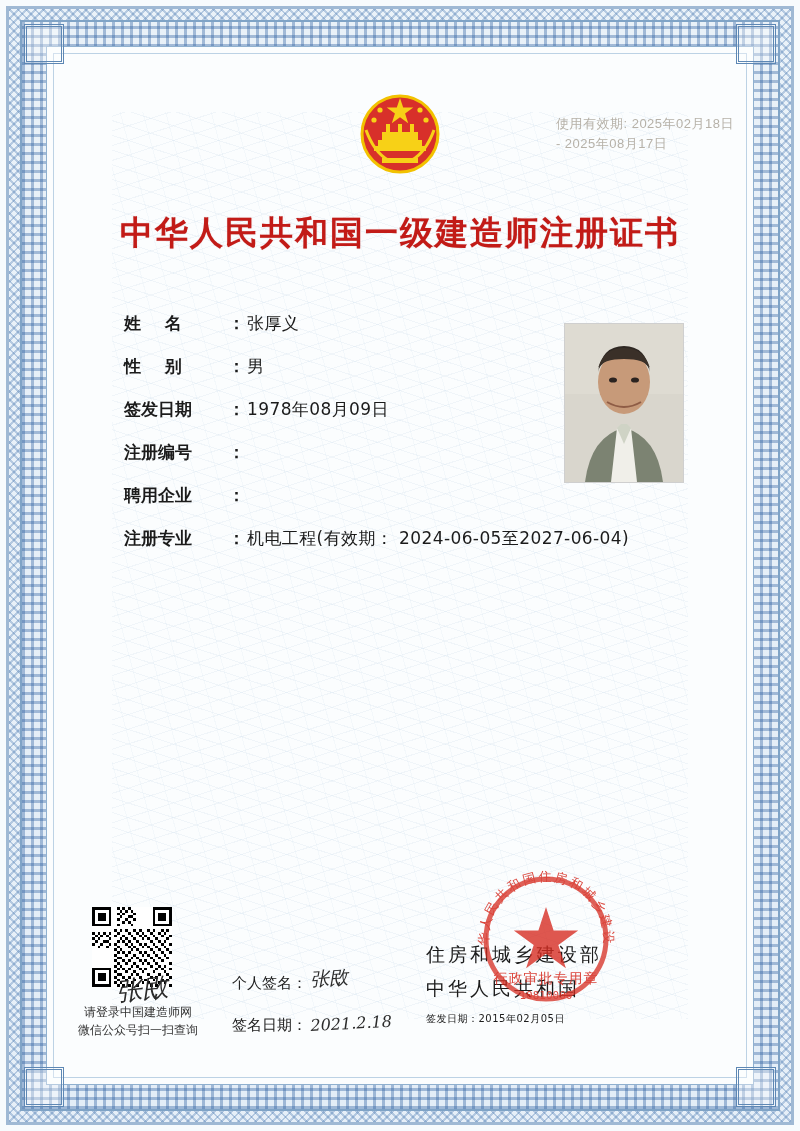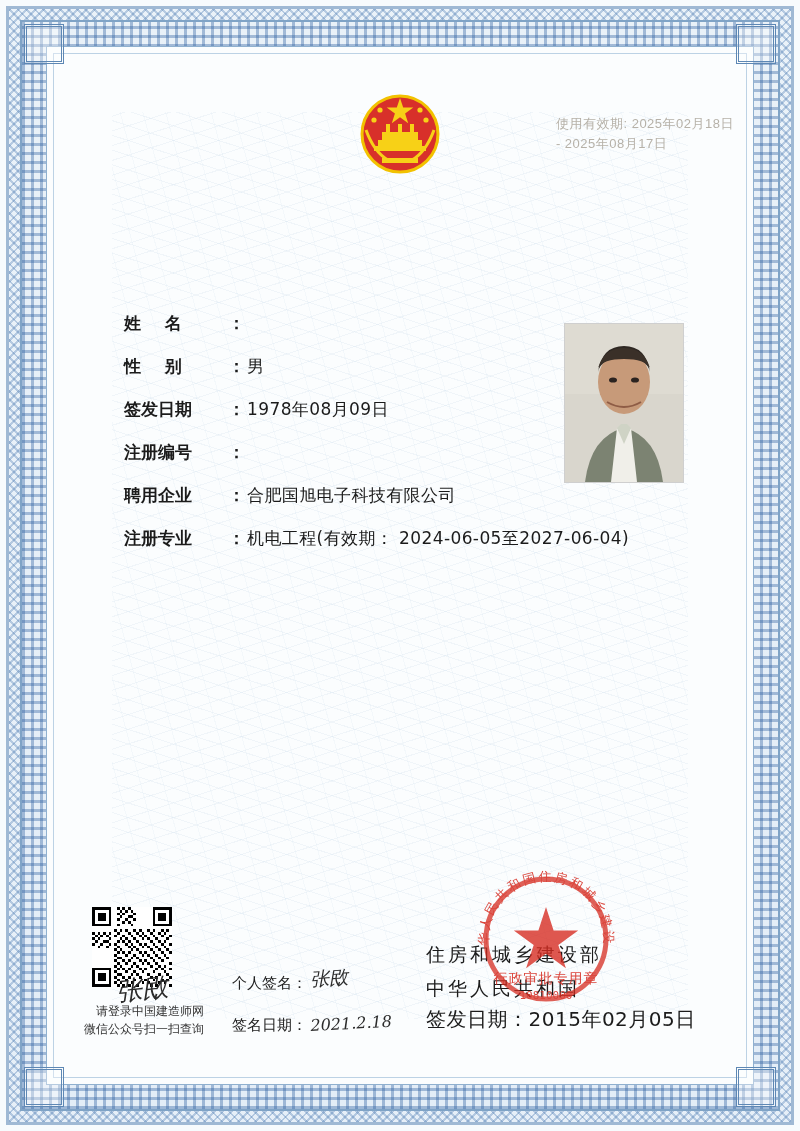--- a/index.html
+++ b/index.html
@@ -170,25 +170,25 @@
     bottom: 88px;
     width: 80px;
     height: 80px;
     background: #ffffff;
   }
   .qr-caption {
     position: absolute;
     left: 16px;
     bottom: 36px;
     width: 132px;
-    text-align: right;
+    text-align: center;
     font-size: 12px;
     color: #333;
     line-height: 18px;
-    font-family: Liberation Mono, monospace;
+    font-family: Liberation Serif, serif;
   }
 
   .sig-block {
     position: absolute;
     left: 176px;
     bottom: 40px;
     width: 230px;
     font-size: 15px;
     color: #1b1b1b;
     font-family: "DejaVu Sans", "Liberation Sans", sans-serif;
@@ -236,21 +236,21 @@
     bottom: 42px;
     width: 300px;
     text-align: left;
     font-size: 19px;
     color: #1b1b1b;
     line-height: 34px;
     letter-spacing: 3px;
     font-family: "DejaVu Sans", "Liberation Sans", sans-serif;
   }
   .issue-date {
-    font-size: 20px;
+    font-size: 10px;
     letter-spacing: 0.5px;
     line-height: 28px;
   }
 
   
   .seal {
     position: absolute;
     right: 118px;
     bottom: 56px;
     width: 160px;
@@ -302,44 +302,45 @@
           <rect x="30" y="74" width="36" height="5" fill="#f7d117"></rect>
         </svg>
       </div>
     </div>
 
     <div class="validity">
       <div>使用有效期: 2025年02月18日</div>
       <div>- 2025年08月17日</div>
     </div>
 
+    <div class="title">中华人民共和国一级建造师注册证书</div>
 
     <div class="fields">
       <div class="field-row">
         <span class="field-label">姓    名</span>
         <span class="field-colon">：</span>
+        <span class="field-value">张厚义</span>
       </div>
       <div class="field-row">
         <span class="field-label">性    别</span>
         <span class="field-colon">：</span>
         <span class="field-value">男</span>
       </div>
       <div class="field-row">
         <span class="field-label">签发日期</span>
         <span class="field-colon">：</span>
         <span class="field-value">1978年08月09日</span>
       </div>
       <div class="field-row">
         <span class="field-label">注册编号</span>
         <span class="field-colon">：</span>
       </div>
       <div class="field-row">
         <span class="field-label">聘用企业</span>
         <span class="field-colon">：</span>
-        <span class="field-value">合肥国旭电子科技有限公司</span>
       </div>
       <div class="field-row">
         <span class="field-label">注册专业</span>
         <span class="field-colon">：</span>
         <span class="field-value">机电工程(有效期： 2024-06-05至2027-06-04)</span>
       </div>
     </div>
 
     <div class="photo">
       <svg width="118" height="158" viewBox="0 0 118 158" aria-hidden="true">

